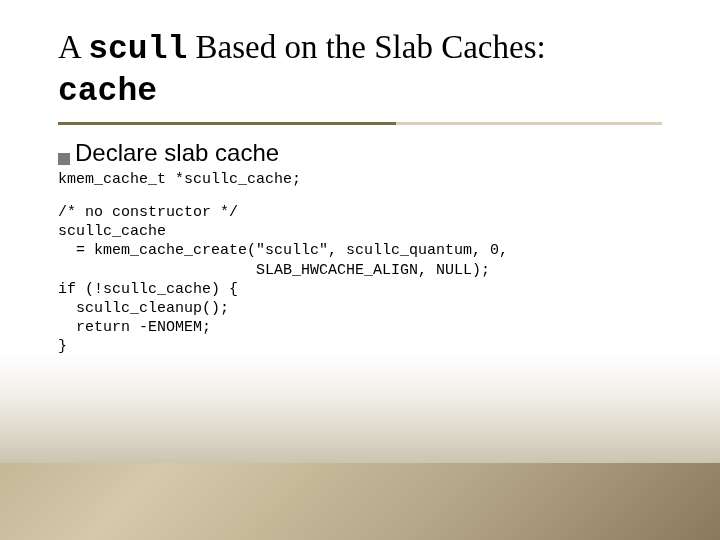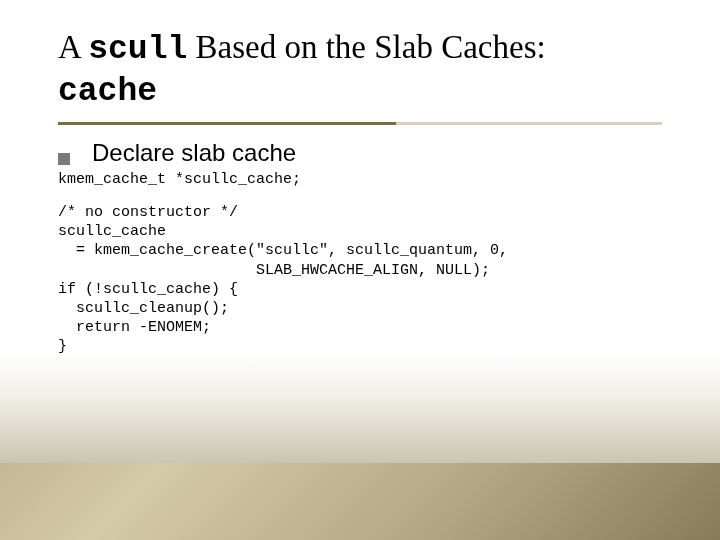--- a/index.html
+++ b/index.html
@@ -44,21 +44,21 @@
   }
   .divider .light {
     height: 3px;
     background: #d8d0b8;
     flex: 1;
   }
   .content { font-size: 15px; }
   .bullet {
     display: flex;
     align-items: baseline;
-    gap: 22px;
+    gap: 5px;
     margin-top: 2px;
   }
   .bullet .sq {
     width: 12px;
     height: 12px;
     background: #7a7a7a;
     flex-shrink: 0;
     position: relative;
     top: 4px;
   }

